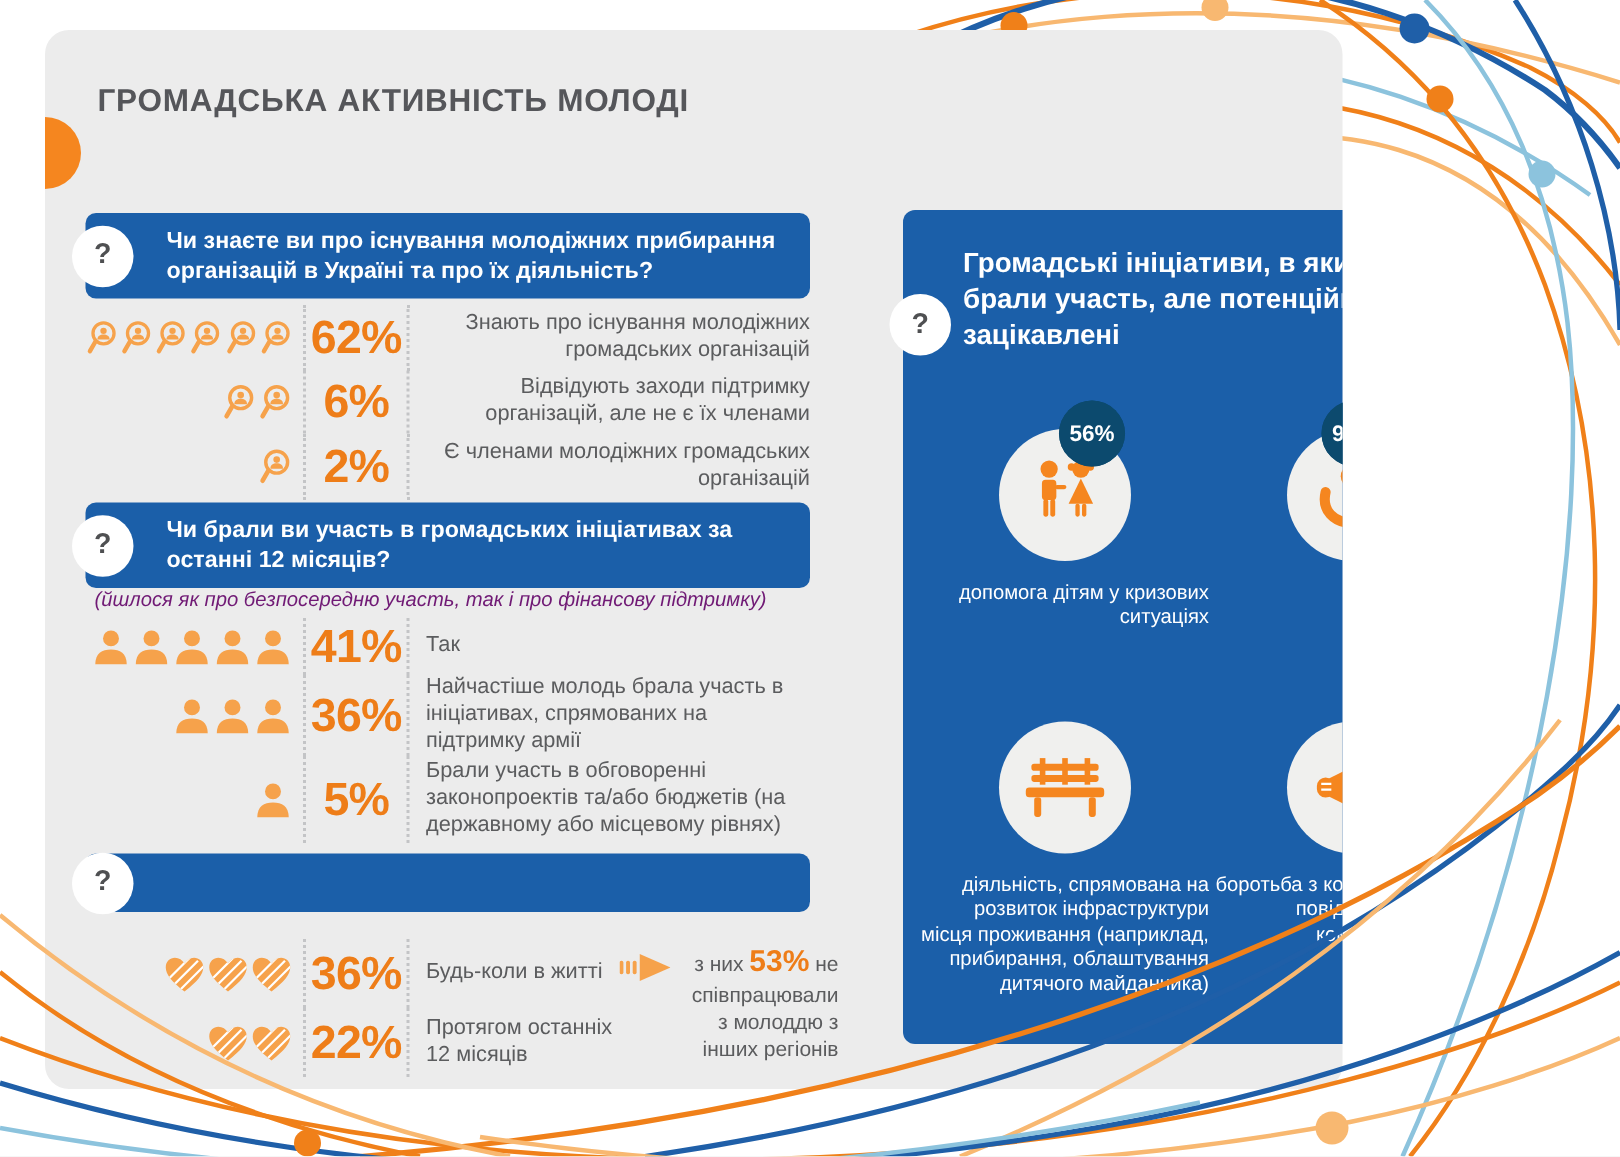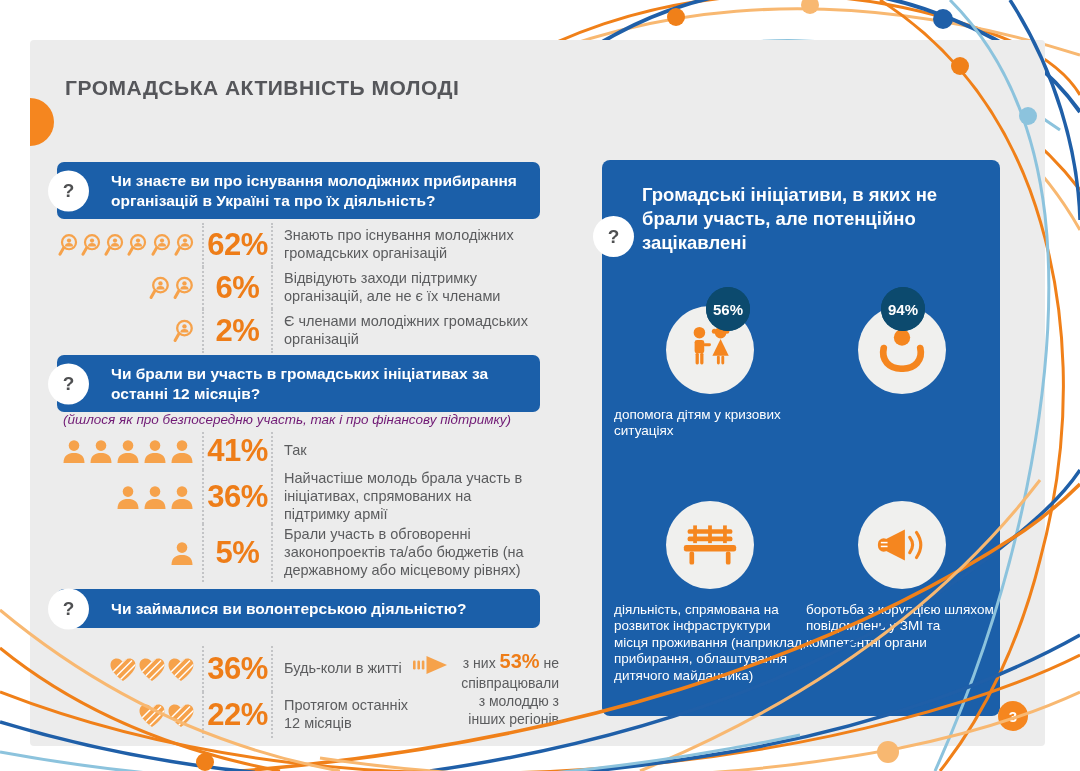--- a/index.html
+++ b/index.html
@@ -8,22 +8,22 @@
     position:relative; width:1080px; height:771px; overflow:hidden;
     background:#ffffff;
     font-family:"Liberation Sans","DejaVu Sans",sans-serif;
     color:#5b5c5e;
   }
   svg.deco { position:absolute; left:0; top:0; width:1080px; height:771px; pointer-events:none; }
   #deco-back { z-index:0; }
   #deco-front { z-index:5; }
 
   .card {
-    position:absolute; left:30px; top:40px; width:1015px; height:706px;
-    background:#ececec; border-radius:4px; z-index:1; overflow:hidden;
+    position:absolute; left:30px; top:20px; width:865px; height:706px;
+    background:#ececec; border-radius:16px; z-index:1; overflow:hidden;
   }
   .title-dot {
     position:absolute; left:-24px; top:58px; width:48px; height:48px;
     border-radius:50%; background:#f5861f;
   }
   .page-title {
     position:absolute; left:35px; top:36px; font-size:21px; font-weight:bold;
     letter-spacing:.5px; color:#55565a;
   }
 
@@ -44,21 +44,21 @@
   #q2-bar { top:315px; min-height:57px; }
   #q3-bar { top:549px; min-height:39px; padding-top:6px; padding-bottom:6px; }
 
   .q-note {
     position:absolute; left:33px; top:372px; width:470px;
     font-style:italic; font-size:13.5px; color:#701a75;
   }
 
   
   .stats { position:absolute; left:27px; width:483px; }
-  #q1-stats { top:183px; }
+  #q1-stats { top:183px;text-align:right; }
   #q2-stats { top:392px; }
   #q3-stats { top:606px; }
   .stat-row { display:grid; grid-template-columns:145px 71px 1fr; align-items:center; }
   #q3-stats .stat-row { grid-template-columns:145px 71px 140px; }
   .icon-cell { display:flex; justify-content:flex-end; align-items:center; gap:1px; padding-right:7px; }
   .pct-cell {
     border-left:2px dotted #c3c4c6; border-right:2px dotted #c3c4c6;
     align-self:stretch; display:flex; align-items:center; justify-content:center;
     font-size:31px; font-weight:bold; color:#ee7d18; letter-spacing:-.5px;
   }
@@ -92,21 +92,21 @@
   .p-circle {
     position:relative; width:88px; height:88px; border-radius:50%;
     background:#f0f0ee; display:flex; align-items:center; justify-content:center;
   }
   .p-badge {
     position:absolute; right:-13px; top:-19px; width:44px; height:44px;
     border-radius:50%; background:#0c4a6e; color:#fff; font-weight:bold;
     font-size:15px; display:flex; align-items:center; justify-content:center;
   }
   .p-label {
-    margin-top:13px; width:192px; text-align:left;
+    margin-top:13px; width:192px; text-align:right;
     color:#fff; font-size:13.5px; line-height:1.22;
   }
 
   .page-num {
     position:absolute; left:968px; top:661px; width:30px; height:30px;
     border-radius:50%; background:#f5861f; color:#fff; font-weight:bold;
     font-size:15px; display:flex; align-items:center; justify-content:center;
     z-index:6;
   }
 </style>
@@ -279,21 +279,20 @@
     <path d="M2.5 23 C2.5 15.5 7 13 13 13 C19 13 23.5 15.5 23.5 23 Z" fill="#f6a24b"></path>
   </svg>
 </span>
       <span class="pct-cell">5%</span>
       <span class="lbl-cell">Брали участь в обговоренні законопроектів та/або бюджетів (на державному або місцевому рівнях)</span>
     </div>
   </div>
 
   <div class="q-bar" id="q3-bar">
     <span class="q-mark">?</span>
-    <span>Чи займалися ви волонтерською діяльністю?</span>
   </div>
   <div class="stats" id="q3-stats">
     <div class="stat-row">
       <span class="icon-cell">
   <svg width="28" height="25" viewBox="0 0 28 25">
     <defs>
               <clipPath id="hclip">
                 <path d="M14 24 C5.5 17.5 1.5 12.5 1.5 8 C1.5 3.8 4.4 1.5 7.6 1.5 C10.3 1.5 12.6 3 14 5.4 C15.4 3 17.7 1.5 20.4 1.5 C23.6 1.5 26.5 3.8 26.5 8 C26.5 12.5 22.5 17.5 14 24 Z"></path>
               </clipPath>
             </defs>

